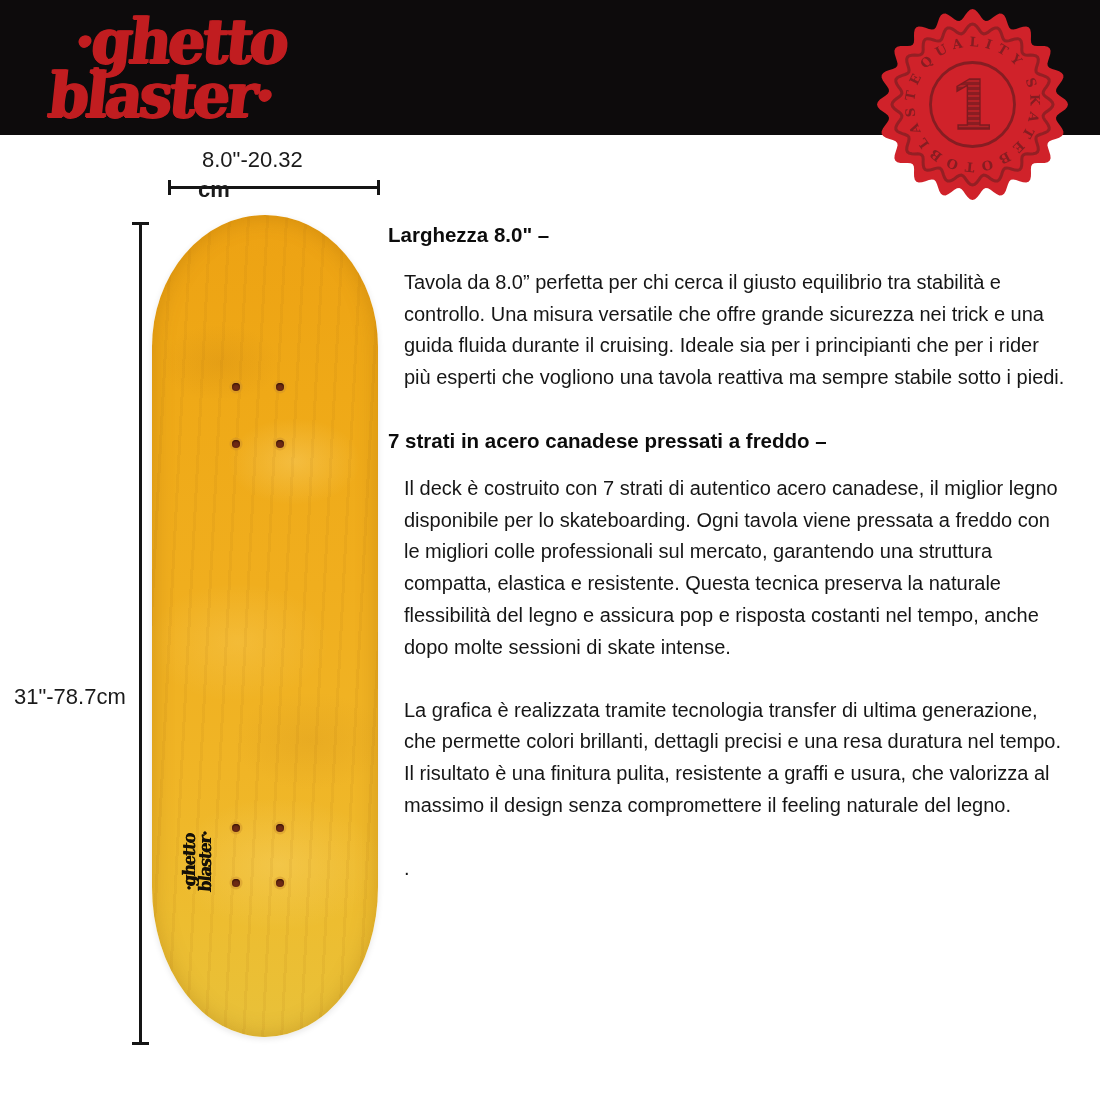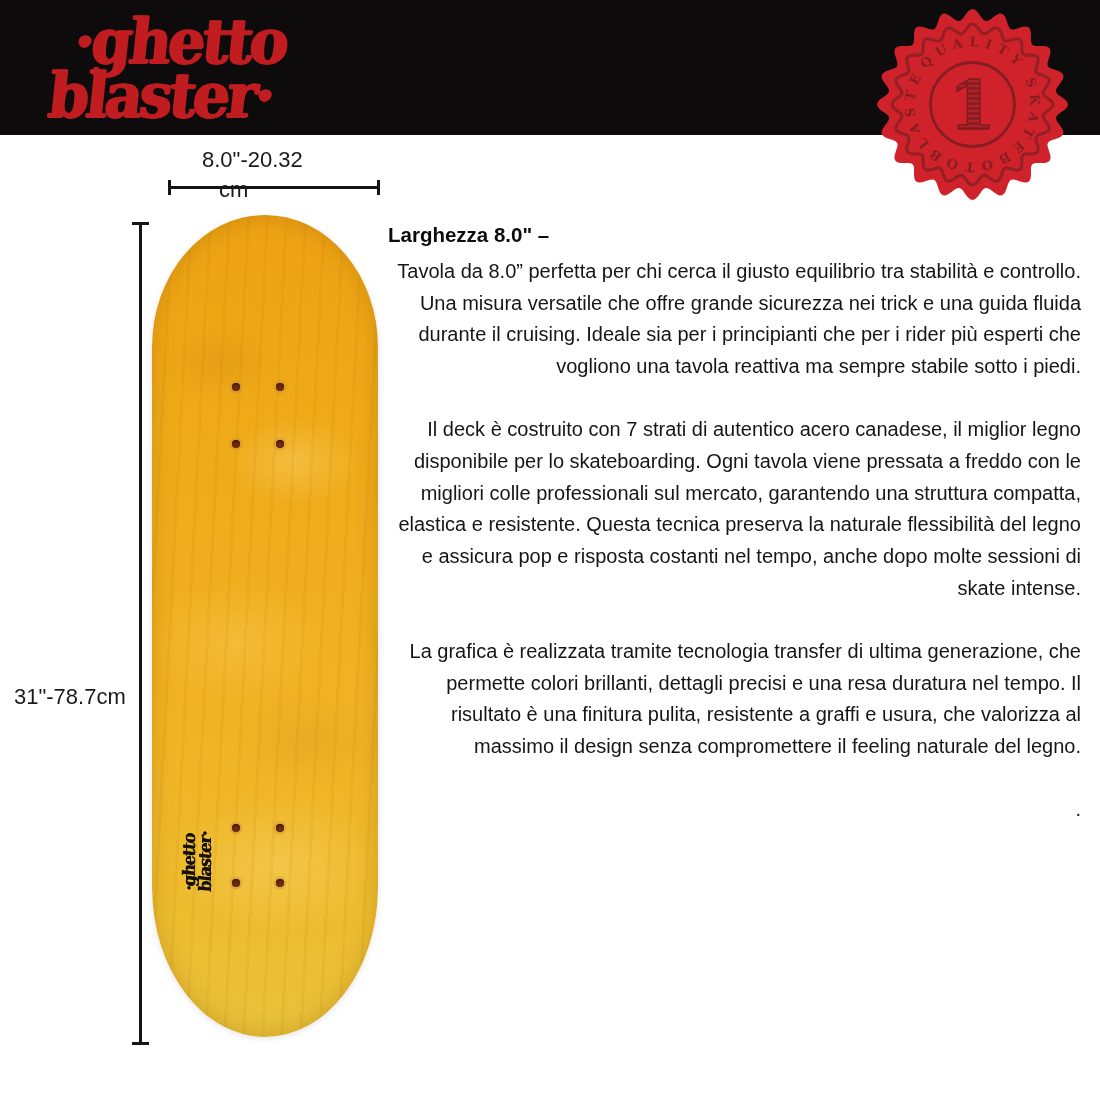--- a/index.html
+++ b/index.html
@@ -40,21 +40,21 @@
              text-shadow:.6px 0 0 currentColor;}
 
   
   .dim{background:#151515;}
   .dim-label{color:#1a1a1a;font-size:22px;line-height:30px;white-space:nowrap;}
 
   
   .text-col{left:388px;top:219px;width:697px;color:#161616;
             font-size:20px;line-height:31.8px;}
   .text-col h3{font-size:20.5px;font-weight:bold;color:#0c0c0c;margin:0 0 5px 0;line-height:31.8px;}
-  .text-col p{margin:4px;text-align:right;}
+  .text-col p{margin:16px;}
   .text-col section{margin-bottom:31px;}
   .dot-par{margin-top:30px !important;}
 </style>
 </head>
 <body>
 
 <div class="abs header-bar"></div>
 <div class="abs logo-line logo-l1">·ghetto</div>
 <div class="abs logo-line logo-l2">blaster·</div>
 
@@ -88,32 +88,33 @@
 <div class="abs hole" style="left:276px;top:879px;"></div>
 <div class="abs deck-logo">
   <div class="logo-line">·ghetto</div>
   <div class="logo-line">blaster·</div>
 </div>
 
 <div class="abs dim" style="left:168px;top:186px;width:212px;height:3px;"></div>
 <div class="abs dim" style="left:168px;top:180px;width:3px;height:15px;"></div>
 <div class="abs dim" style="left:377px;top:180px;width:3px;height:15px;"></div>
 <div class="abs dim-label" style="left:202px;top:145px;">8.0"-20.32</div>
-<div class="abs dim-label" style="left:219px;top:175px;">cm</div>
+<div class="abs dim-label" style="left:198px;top:175px;font-weight:bold;">cm</div>
 
 <div class="abs dim" style="left:139px;top:222px;width:3px;height:823px;"></div>
 <div class="abs dim" style="left:132px;top:222px;width:17px;height:3px;"></div>
 <div class="abs dim" style="left:132px;top:1042px;width:17px;height:3px;"></div>
 <div class="abs dim-label" style="left:14px;top:682px;">31"-78.7cm</div>
 
 <div class="abs text-col">
   <section>
     <h3>Larghezza 8.0" –</h3>
     <p> Tavola da 8.0” perfetta per chi cerca il giusto equilibrio tra stabilità e controllo. Una misura versatile che offre grande sicurezza nei trick e una guida fluida durante il cruising. Ideale sia per i principianti che per i rider più esperti che vogliono una tavola reattiva ma sempre stabile sotto i piedi.</p>
   </section>
   <section>
+    <h3>7 strati in acero canadese pressati a freddo –</h3>
     <p>Il deck è costruito con 7 strati di autentico acero canadese, il miglior legno disponibile per lo skateboarding. Ogni tavola viene pressata a freddo con le migliori colle professionali sul mercato, garantendo una struttura compatta, elastica e resistente. Questa tecnica preserva la naturale flessibilità del legno e assicura pop e risposta costanti nel tempo, anche dopo molte sessioni di skate intense.</p>
   </section>
   <section>
     <p> La grafica è realizzata tramite tecnologia transfer di ultima generazione, che permette colori brillanti, dettagli precisi e una resa duratura nel tempo. Il risultato è una finitura pulita, resistente a graffi e usura, che valorizza al massimo il design senza compromettere il feeling naturale del legno.</p>
   </section>
   <p class="dot-par">.</p>
 </div>
 
 </body></html>

